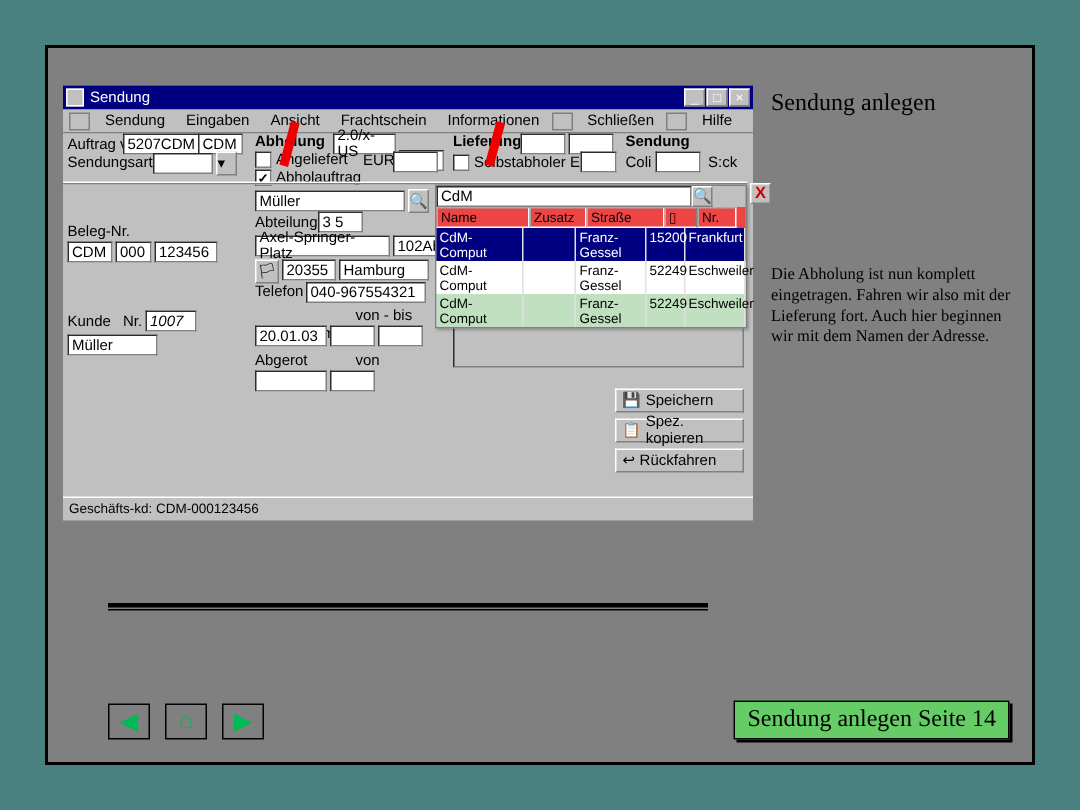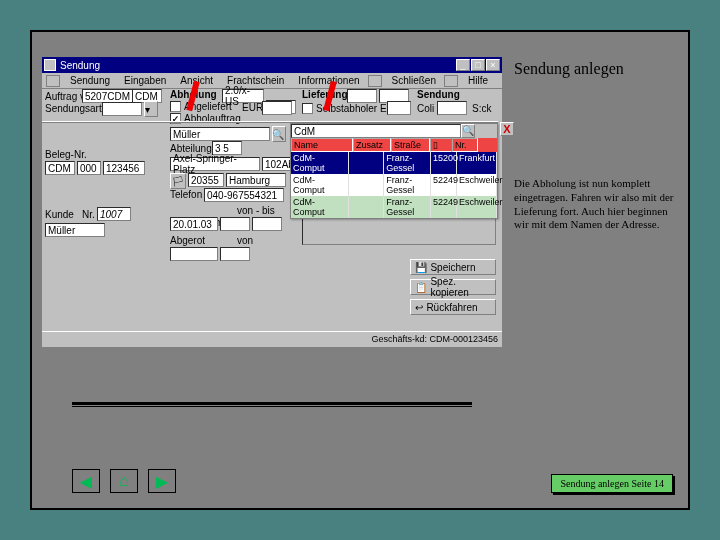--- a/index.html
+++ b/index.html
@@ -80,33 +80,33 @@
   .ap-row div { padding:1px 2px; border-right:1px solid #e0e0e0; }
   .xbtn {
     position:absolute; width:14px; height:14px;
     background:#c0c0c0; border:1px solid #fff;border-right-color:#808080;border-bottom-color:#808080;
     display:flex;align-items:center;justify-content:center;
     color:#c00; font-weight:bold; font-size:11px;
   }
   .statusbar {
     position:absolute; bottom:0; left:0; right:0; height:14px;
     background:#c0c0c0; border-top:1px solid #fff;
-    font-size:9px; display:flex;align-items:center;justify-content:flex-end;padding:0 4px;
+    font-size:9px; display:flex;align-items:center;padding:0 4px;
   }
   
   .rhead { position:absolute; top:28px; left:482px; font-size:16px; font-family:"Times New Roman",serif; }
   .rpara { position:absolute; left:482px; width:170px; font-size:11px; font-family:"Times New Roman",serif; line-height:1.25; }
   .hr1 { position:absolute; left:40px; top:370px; width:400px; height:3px; background:#000; }
   .hr1::after { content:""; position:absolute;top:4px;left:0;width:400px;height:1px;background:#000; }
   .nav { position:absolute; left:40px; bottom:15px; display:flex; gap:10px; }
   .navbtn { width:28px;height:24px; background:#808080; border:1px solid #000; display:flex;align-items:center;justify-content:center; color:#0b5; font-size:16px; }
   .footer-pill {
     position:absolute; right:15px; bottom:15px;
     background:#6c6; border:1px solid #000; box-shadow:2px 2px 0 #000;
-    padding:3px 8px; font-size:10px; font-family:"Times New Roman",serif;
+    padding:3px 8px; font-size:16px; font-family:"Times New Roman",serif;
   }
 </style>
 </head>
 <body>
 
 <div class="slide">
 
   <div class="app-area">
 
     <div class="titlebar">
@@ -227,21 +227,21 @@
       <div style="position:absolute;left:260px;top:36px;width:194px;height:120px;border:1px inset #808080;background:#c0c0c0;"></div>
 
       <div class="address-popup" style="left:248px;top:34px;width:208px;">
         <div style="display:flex;">
           <div class="fld" style="position:relative;left:0;top:0;width:170px;height:14px;">CdM</div>
           <div style="width:14px;height:14px;background:#c0c0c0;border:1px solid #fff;border-right-color:#808080;border-bottom-color:#808080;">🔍</div>
         </div>
         <div class="ap-head">
           <div style="width:62px;">Name</div>
           <div style="width:38px;">Zusatz</div>
-          <div style="width:39px;">Straße</div>
+          <div style="width:52px;">Straße</div>
           <div style="width:22px;border-right:1px solid #808080;"><span>▯</span></div>
           <div style="width:26px;">Nr.</div>
         </div>
         <div class="ap-row sel">
           <div style="width:62px;">CdM-Comput</div>
           <div style="width:38px;"></div>
           <div style="width:50px;">Franz-Gessel</div>
           <div style="width:26px;">15200</div>
           <div style="width:40px;">Frankfurt</div>
         </div>

